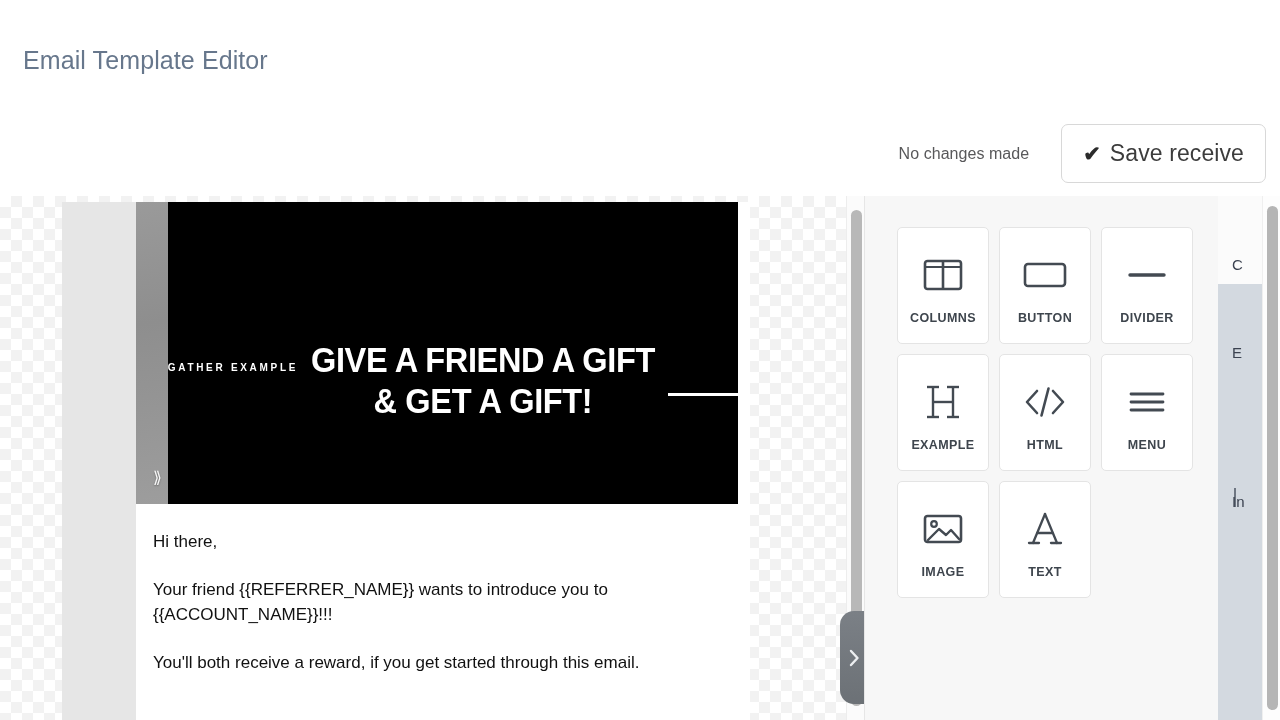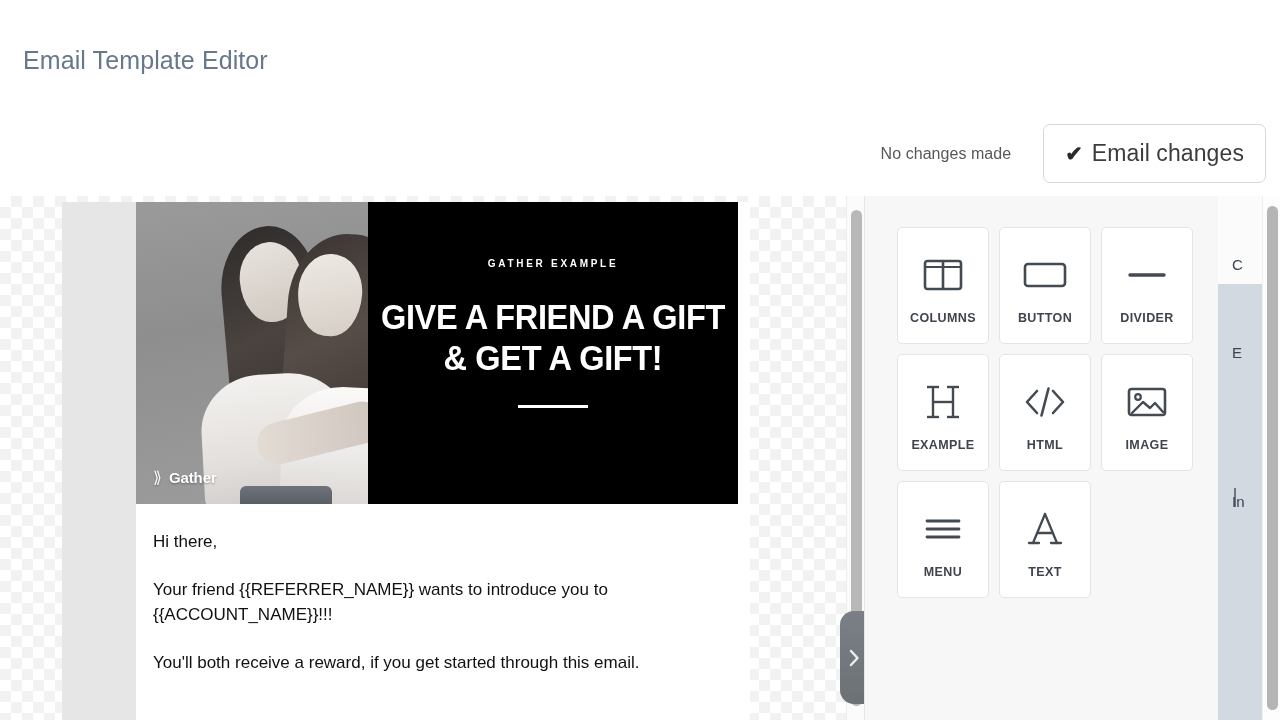--- a/index.html
+++ b/index.html
@@ -242,21 +242,21 @@
     color: #ffffff;
     letter-spacing: -0.1px;
     text-shadow: 0 1px 2px rgba(0,0,0,0.35);
   }
 
   .hero-panel {
     position: relative;
     flex: 1;
     background: #000000;
     display: flex;
-    flex-direction: column;
+    flex-direction: row;
     align-items: center;
     justify-content: flex-start;
     padding-top: 56px;
   }
 
   .hero-eyebrow {
     font-size: 10px;
     font-weight: 700;
     color: #ffffff;
     letter-spacing: 2.7px;
@@ -432,21 +432,21 @@
 
 <div class="page">
 
   <div class="header">
     <div class="page-title">Email Template Editor</div>
 
     <div class="save-row">
       <span class="no-changes-label">No changes made</span>
       <button class="save-button">
         <span class="save-check">✔</span>
-        <span class="save-label">Email changes</span>
+        <span class="save-label">Save receive</span>
       </button>
     </div>
   </div>
 
   <div class="editor-shell">
 
     <div class="canvas-area">
 
       <div class="email-frame">
         <div class="email-body">
@@ -552,38 +552,38 @@
               <path d="M14 6 L4 17 L14 28" stroke="#434a52" stroke-width="2.6" stroke-linecap="round" stroke-linejoin="round"></path>
               <path d="M30 6 L40 17 L30 28" stroke="#434a52" stroke-width="2.6" stroke-linecap="round" stroke-linejoin="round"></path>
               <line x1="25.5" y1="3.5" x2="18.5" y2="30.5" stroke="#434a52" stroke-width="2.6" stroke-linecap="round"></line>
             </svg>
           </span>
           <span class="widget-label">HTML</span>
         </div>
 
         <div class="widget-tile">
           <span class="widget-icon">
+            <svg width="40" height="28" viewBox="0 0 40 28" fill="none">
+              <line x1="4" y1="6" x2="36" y2="6" stroke="#434a52" stroke-width="2.8" stroke-linecap="round"></line>
+              <line x1="4" y1="14" x2="36" y2="14" stroke="#434a52" stroke-width="2.8" stroke-linecap="round"></line>
+              <line x1="4" y1="22" x2="36" y2="22" stroke="#434a52" stroke-width="2.8" stroke-linecap="round"></line>
+            </svg>
+          </span>
+          <span class="widget-label">MENU</span>
+        </div>
+
+        <div class="widget-tile">
+          <span class="widget-icon">
             <svg width="40" height="32" viewBox="0 0 40 32" fill="none">
               <rect x="2" y="3" width="36" height="26" rx="2.5" stroke="#434a52" stroke-width="2.6"></rect>
               <circle cx="11" cy="11" r="2.8" stroke="#434a52" stroke-width="2.2"></circle>
               <path d="M5 27 L16 16 L23 22 L28 17 L36 26" stroke="#434a52" stroke-width="2.4" stroke-linecap="round" stroke-linejoin="round"></path>
             </svg>
           </span>
           <span class="widget-label">IMAGE</span>
-        </div>
-
-        <div class="widget-tile">
-          <span class="widget-icon">
-            <svg width="40" height="28" viewBox="0 0 40 28" fill="none">
-              <line x1="4" y1="6" x2="36" y2="6" stroke="#434a52" stroke-width="2.8" stroke-linecap="round"></line>
-              <line x1="4" y1="14" x2="36" y2="14" stroke="#434a52" stroke-width="2.8" stroke-linecap="round"></line>
-              <line x1="4" y1="22" x2="36" y2="22" stroke="#434a52" stroke-width="2.8" stroke-linecap="round"></line>
-            </svg>
-          </span>
-          <span class="widget-label">MENU</span>
         </div>
 
         <div class="widget-tile">
           <span class="widget-icon">
             <svg width="38" height="36" viewBox="0 0 38 36" fill="none">
               <path d="M19 3 L31 32" stroke="#434a52" stroke-width="2.3" stroke-linecap="round"></path>
               <path d="M19 3 L7 32" stroke="#434a52" stroke-width="2.3" stroke-linecap="round"></path>
               <line x1="11.5" y1="22" x2="26.5" y2="22" stroke="#434a52" stroke-width="2.3" stroke-linecap="round"></line>
               <line x1="3" y1="32" x2="13" y2="32" stroke="#434a52" stroke-width="2.3" stroke-linecap="round"></line>
               <line x1="25" y1="32" x2="35" y2="32" stroke="#434a52" stroke-width="2.3" stroke-linecap="round"></line>

